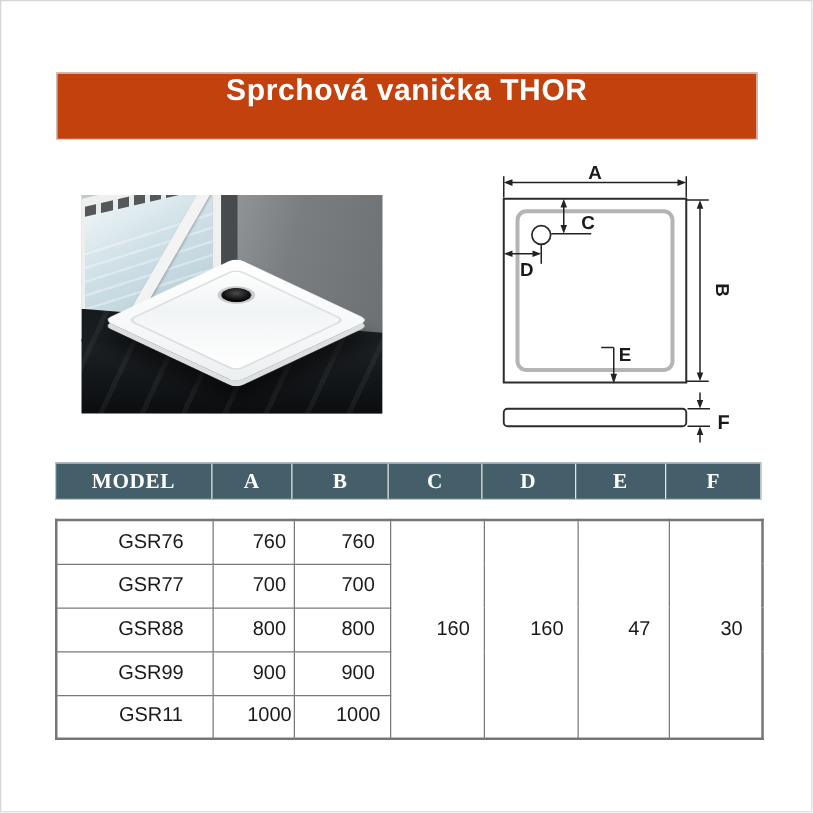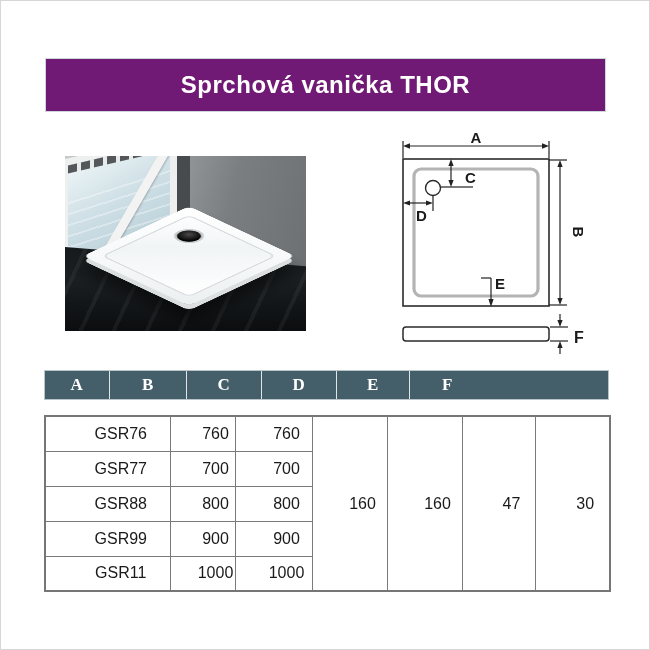--- a/index.html
+++ b/index.html
@@ -6,22 +6,22 @@
   html,body { background:#fff; }
   .page {
     position:relative; width:650px; height:650px; background:#ffffff;
     border:1px solid #d6d6d6; overflow:hidden;
     font-family:"Liberation Sans", sans-serif;
   }
 
   
   .banner {
     position:absolute; left:44px; top:57px; width:561px; height:54px;
-    background:#701a75; border:1px solid #cdd6da;
-    display:flex; align-items:center; justify-content:center;
+    background:#c2410c; border:1px solid #cdd6da;
+    display:flex; align-items:flex-start; justify-content:center;
   }
   .banner-title {
     color:#fff; font-size:24px; font-weight:bold; letter-spacing:.5px;
   }
 
   
   .photo {
     position:absolute; left:64px; top:155px; width:241px; height:175px;
     overflow:hidden;
     background:linear-gradient(105deg,#c6cacb 0%,#a0a4a6 30%,#7a7e80 62%,#6a6e70 100%);
@@ -187,20 +187,21 @@
       <line x1="151" y1="210" x2="169" y2="210"></line>
       <line x1="161" y1="183" x2="161" y2="191"></line>
       <path d="M161,196 L158.4,189 L163.6,189 Z" fill="#222" stroke="none"></path>
       <line x1="161" y1="223" x2="161" y2="215"></line>
       <path d="M161,210 L158.4,217 L163.6,217 Z" fill="#222" stroke="none"></path>
     </g>
     <text x="175" y="212" font-size="16" text-anchor="start">F</text>
   </svg>
 
   <div class="thead">
+    <div class="hcell w-model">MODEL</div>
     <div class="hcell w-a">A</div>
     <div class="hcell w-b">B</div>
     <div class="hcell w-c">C</div>
     <div class="hcell w-d">D</div>
     <div class="hcell w-e">E</div>
     <div class="hcell w-f">F</div>
   </div>
 
   <div class="tbody-wrap">
     <table class="spec">

